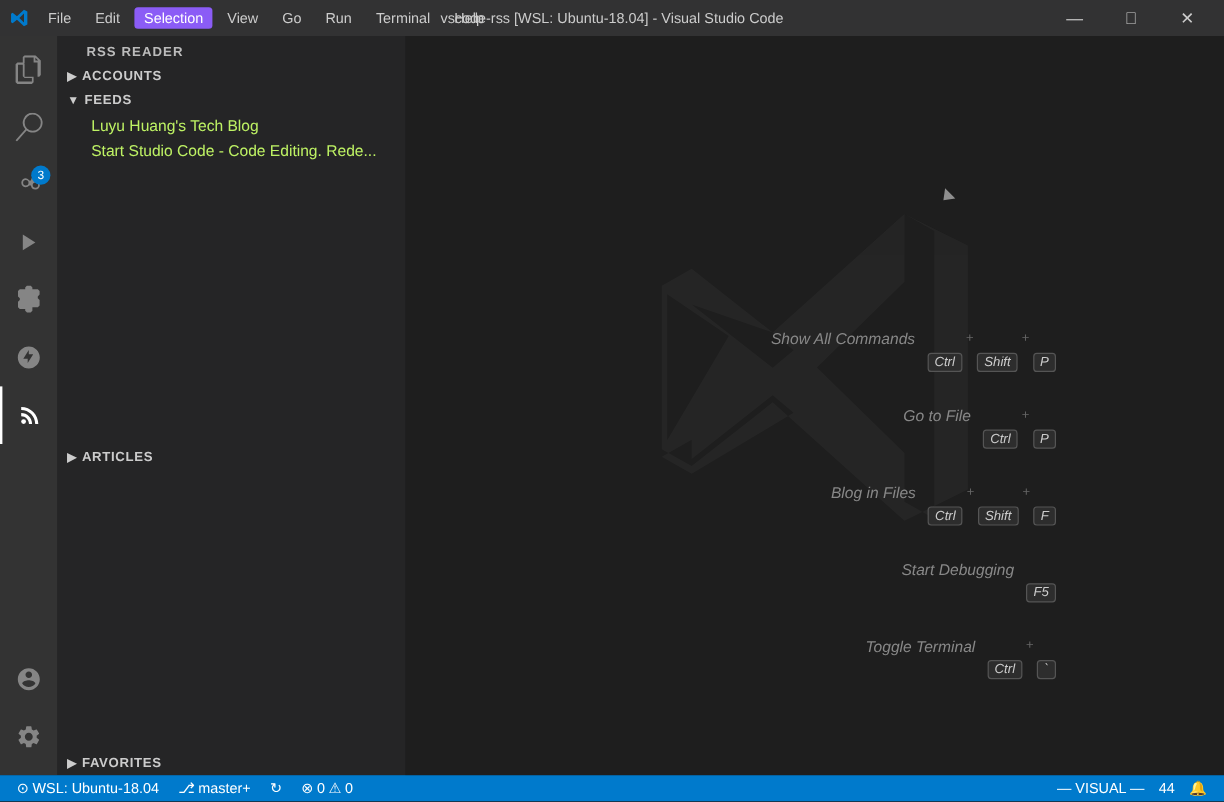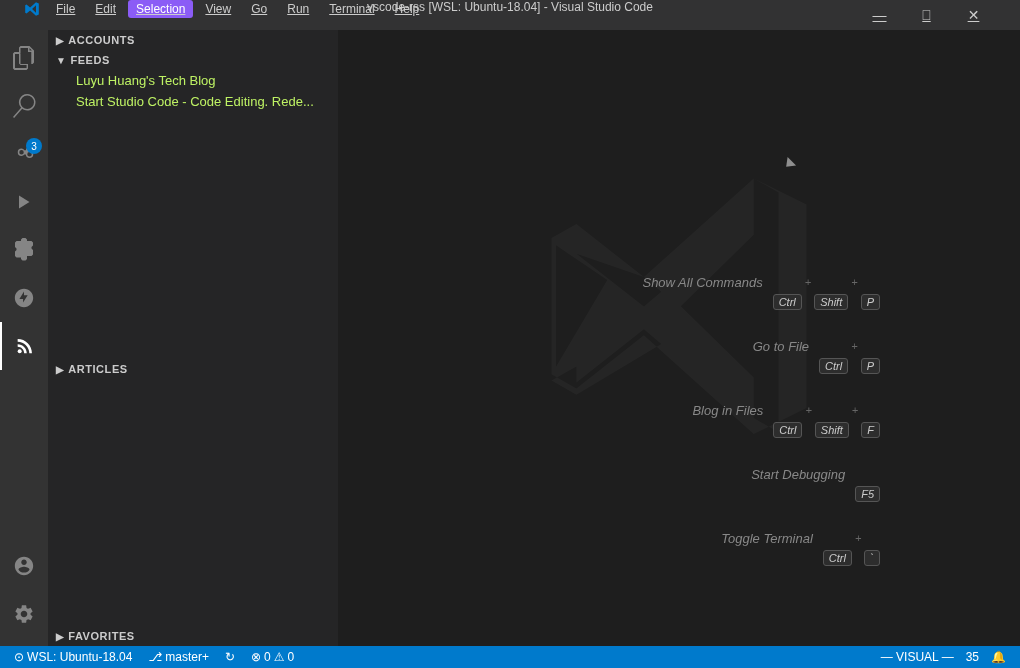--- a/index.html
+++ b/index.html
@@ -13,25 +13,24 @@
       overflow: hidden;
       display: flex;
       flex-direction: column;
     }
 
     
     #titlebar {
       height: 30px;
       background: #323233;
       display: flex;
-      align-items: flex-start;
+      align-items: center;
       justify-content: space-between;
-      padding: 0 24px;
+      padding: 0 8px;
       flex-shrink: 0;
-      text-decoration: underline;
     }
     #titlebar-left {
       display: flex;
       align-items: center;
       gap: 4px;
     }
     #vscode-logo {
       width: 16px;
       height: 16px;
       margin-right: 4px;
@@ -355,20 +354,21 @@
       </div>
       <div class="activity-icon">
         <svg width="22" height="22" viewBox="0 0 24 24" fill="currentColor">
             <path d="M19.14 12.94c.04-.3.06-.61.06-.94 0-.32-.02-.64-.07-.94l2.03-1.58c.18-.14.23-.41.12-.61l-1.92-3.32c-.12-.22-.37-.29-.59-.22l-2.39.96c-.5-.38-1.03-.7-1.62-.94l-.36-2.54c-.04-.24-.24-.41-.48-.41h-3.84c-.24 0-.43.17-.47.41l-.36 2.54c-.59.24-1.13.57-1.62.94l-2.39-.96c-.22-.08-.47 0-.59.22L2.74 8.87c-.12.21-.08.47.12.61l2.03 1.58c-.05.3-.09.63-.09.94s.02.64.07.94l-2.03 1.58c-.18.14-.23.41-.12.61l1.92 3.32c.12.22.37.29.59.22l2.39-.96c.5.38 1.03.7 1.62.94l.36 2.54c.05.24.24.41.48.41h3.84c.24 0 .44-.17.47-.41l.36-2.54c.59-.24 1.13-.56 1.62-.94l2.39.96c.22.08.47 0 .59-.22l1.92-3.32c.12-.22.07-.47-.12-.61l-2.01-1.58zM12 15.6c-1.98 0-3.6-1.62-3.6-3.6s1.62-3.6 3.6-3.6 3.6 1.62 3.6 3.6-1.62 3.6-3.6 3.6z"></path>
           </svg>
       </div>
     </div>
   </div>
 
   <div id="sidebar">
+    <div id="sidebar-header">RSS READER</div>
 
     <div class="section-header">
       <span class="chevron">▶</span>
       <span>ACCOUNTS</span>
     </div>
 
     <div class="section-header">
       <span class="chevron">▼</span>
       <span>FEEDS</span>
     </div>
@@ -464,19 +464,19 @@
     <span>⊗</span>
     <span>0</span>
     <span>⚠</span>
     <span>0</span>
   </div>
   <div id="statusbar-right">
     <div class="status-item">
       <span>— VISUAL —</span>
     </div>
     <div class="status-item">
-      <span>35</span>
+      <span>44</span>
     </div>
     <div class="status-item">
       <span>🔔</span>
     </div>
   </div>
 </div>
 
 </body></html>

